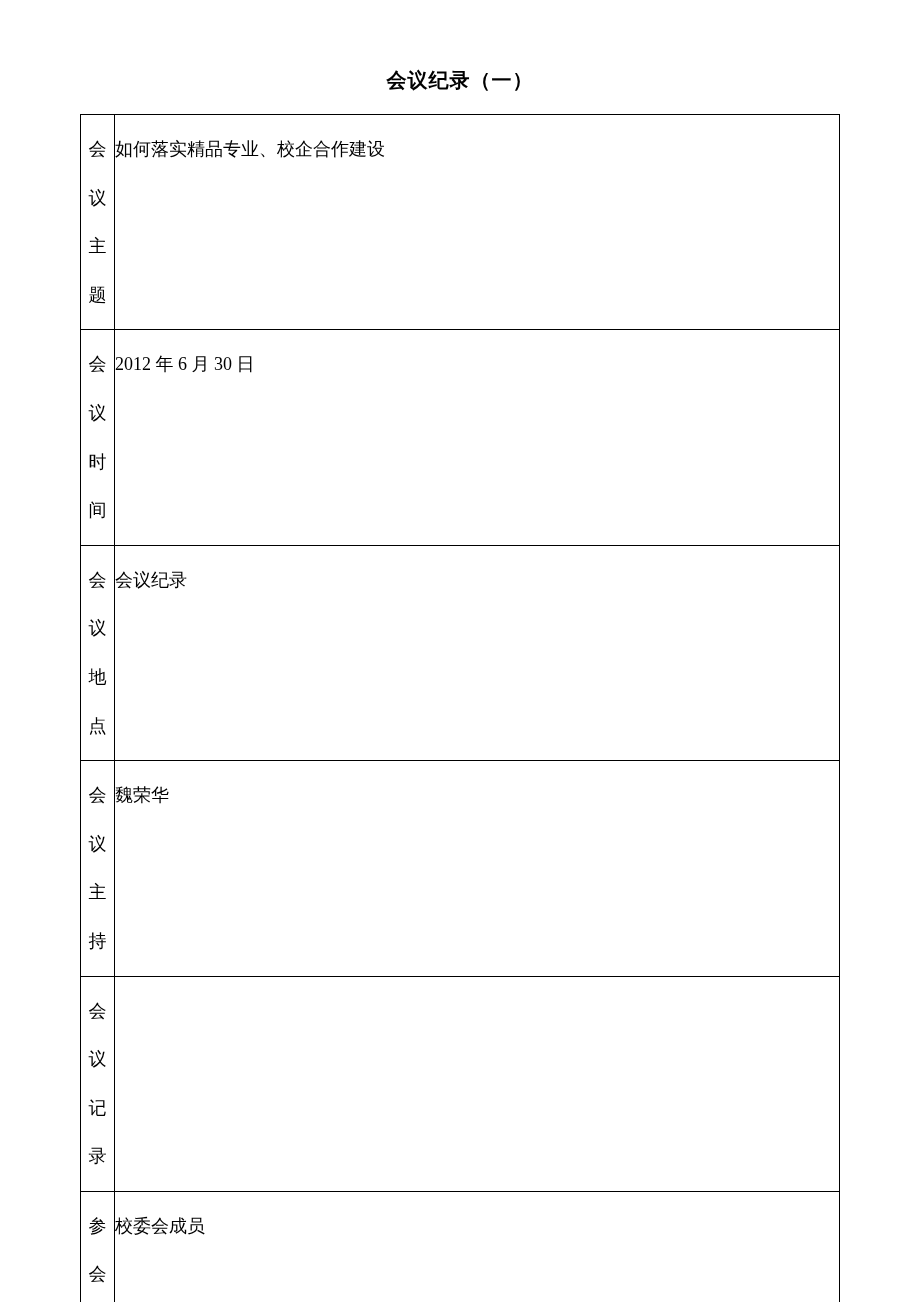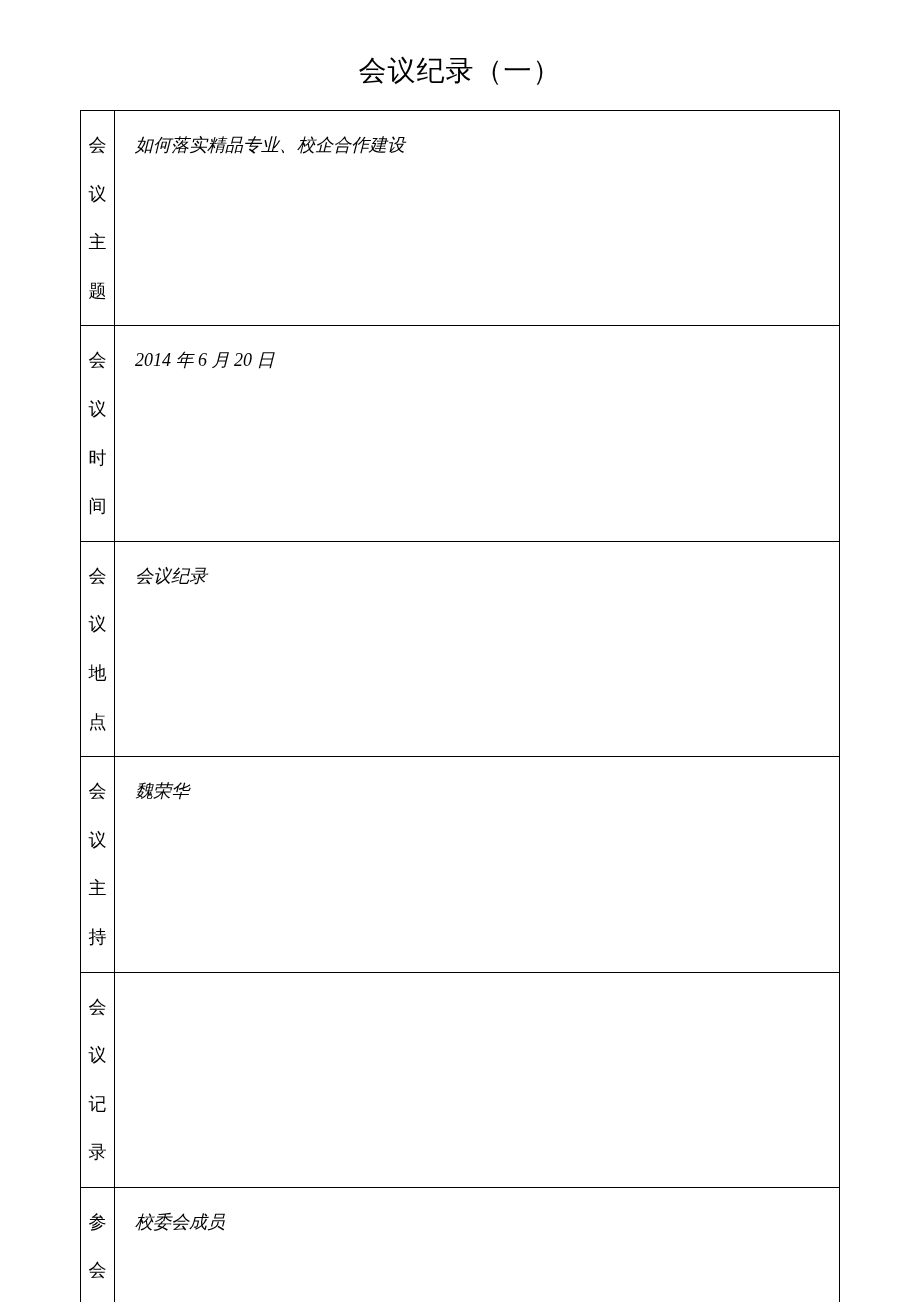--- a/index.html
+++ b/index.html
@@ -17,46 +17,45 @@
       text-align: center;
       margin-bottom: 20px;
     }
     .title-line1 {
       font-size: 24px;
       font-weight: bold;
       font-family: "SimHei", "黑体", sans-serif;
       letter-spacing: 1px;
     }
     .title-line2 {
-      font-size: 28px;
-      font-weight: normal;
+      font-size: 20px;
+      font-weight: bold;
       font-family: "SimHei", "黑体", sans-serif;
       letter-spacing: 1px;
-      margin-top: 2px;
+      margin-top: 17px;
     }
     table {
       border-collapse: collapse;
       width: 100%;
       table-layout: fixed;
     }
     td {
       border: 1px solid #000;
       padding: 10px 6px;
       vertical-align: top;
       font-size: 18px;
       line-height: 2.7;
     }
     td.label {
       width: 34px;
       text-align: center;
       word-break: break-all;
     }
     td.value {
-      padding-left: 20px;
-      font-style: italic;
+      padding-left: 0;
     }
     .vchar {
       display: block;
     }
   </style>
 </head>
 <body>
 
 <div class="title-block">
   <div class="title-line2">会议纪录（一）</div>
@@ -73,21 +72,21 @@
       </td>
       <td class="value">如何落实精品专业、校企合作建设</td>
     </tr>
     <tr>
       <td class="label">
         <span class="vchar">会</span>
         <span class="vchar">议</span>
         <span class="vchar">时</span>
         <span class="vchar">间</span>
       </td>
-      <td class="value">2014 年 6 月 20 日</td>
+      <td class="value">2012 年 6 月 30 日</td>
     </tr>
     <tr>
       <td class="label">
         <span class="vchar">会</span>
         <span class="vchar">议</span>
         <span class="vchar">地</span>
         <span class="vchar">点</span>
       </td>
       <td class="value">会议纪录</td>
     </tr>

